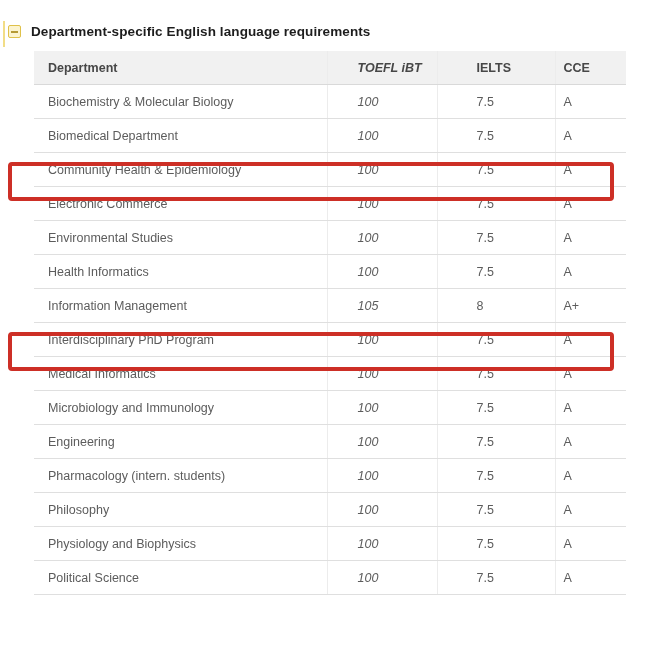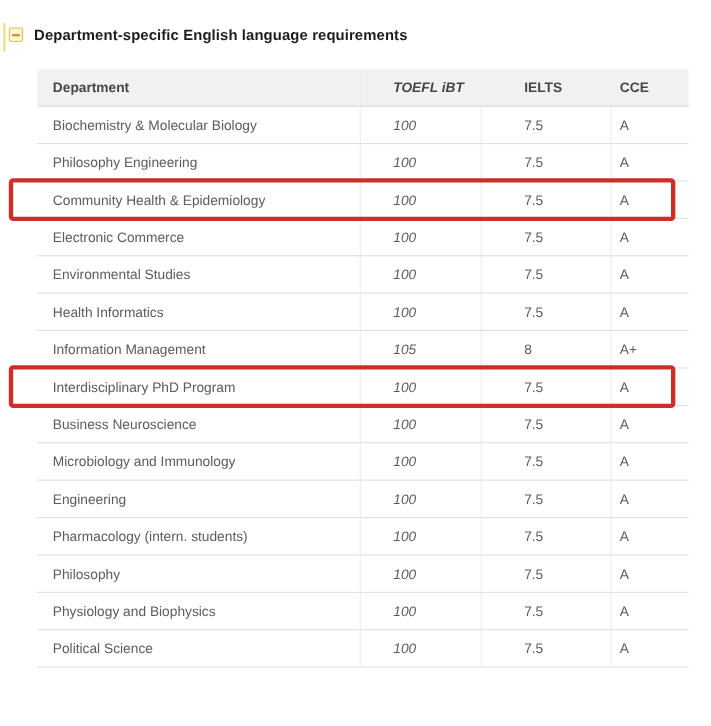--- a/index.html
+++ b/index.html
@@ -6,21 +6,21 @@
   body{font-family:"Liberation Sans", sans-serif;}
   .page{position:relative;width:646px;height:660px;background:#ffffff;overflow:hidden;margin-top:21px;}
 
   .accent-edge{position:absolute;left:3px;top:0;width:2px;height:26px;background:#f2dd86;}
 
   .title-row{position:absolute;left:8px;top:3px;display:flex;align-items:center;gap:10px;cursor:pointer;}
   .collapse-icon{width:13px;height:13px;box-sizing:border-box;background:#fcf4cf;border:1px solid #dfc14a;border-radius:2px;display:flex;align-items:center;justify-content:center;flex:0 0 auto;}
   .collapse-icon .minus{width:7px;height:2px;background:#b59a35;}
   .title{margin:0;font-size:13.5px;font-weight:700;color:#1d1d1d;letter-spacing:.1px;}
 
-  table.req-table{position:absolute;top:42px;left:34px;width:592px;border-collapse:collapse;table-layout:fixed;}
+  table.req-table{position:absolute;top:30px;left:34px;width:592px;border-collapse:collapse;table-layout:fixed;}
   .req-table th{background:var(--header-bg,#f1f1f1);text-align:left;font-size:12.5px;font-weight:700;color:#474747;height:33px;padding:0;border-bottom:1px solid #d9d9d9;}
   .req-table td{font-size:12.5px;color:#5c5c5c;height:33px;padding:0;border-bottom:1px solid #dfdfdf;background:#fff;}
   .req-table th + th, .req-table td + td{border-left:1px solid #ececec;}
   .req-table th:nth-child(1), .req-table td:nth-child(1){padding-left:14px;}
   .req-table th:nth-child(2), .req-table td:nth-child(2){padding-left:30px;font-style:italic;}
   .req-table th:nth-child(3), .req-table td:nth-child(3){padding-left:39px;}
   .req-table th:nth-child(4), .req-table td:nth-child(4){padding-left:8px;}
 
   .red-box{position:absolute;left:8px;width:606px;height:39px;box-sizing:border-box;
            border:4px solid var(--annotation-red,#cd2f26);border-radius:4px;pointer-events:none;}
@@ -54,21 +54,21 @@
       </tr>
     </thead>
     <tbody id="table-body">
         <tr>
       <td>Biochemistry &amp; Molecular Biology</td>
       <td>100</td>
       <td>7.5</td>
       <td>A</td>
     </tr>
         <tr>
-      <td>Philosophy Engineering</td>
+      <td>Biomedical Department</td>
       <td>100</td>
       <td>7.5</td>
       <td>A</td>
     </tr>
         <tr>
       <td>Community Health &amp; Epidemiology</td>
       <td>100</td>
       <td>7.5</td>
       <td>A</td>
     </tr>
@@ -96,21 +96,21 @@
       <td>8</td>
       <td>A+</td>
     </tr>
         <tr>
       <td>Interdisciplinary PhD Program</td>
       <td>100</td>
       <td>7.5</td>
       <td>A</td>
     </tr>
         <tr>
-      <td>Business Neuroscience</td>
+      <td>Medical Informatics</td>
       <td>100</td>
       <td>7.5</td>
       <td>A</td>
     </tr>
         <tr>
       <td>Microbiology and Immunology</td>
       <td>100</td>
       <td>7.5</td>
       <td>A</td>
     </tr>

